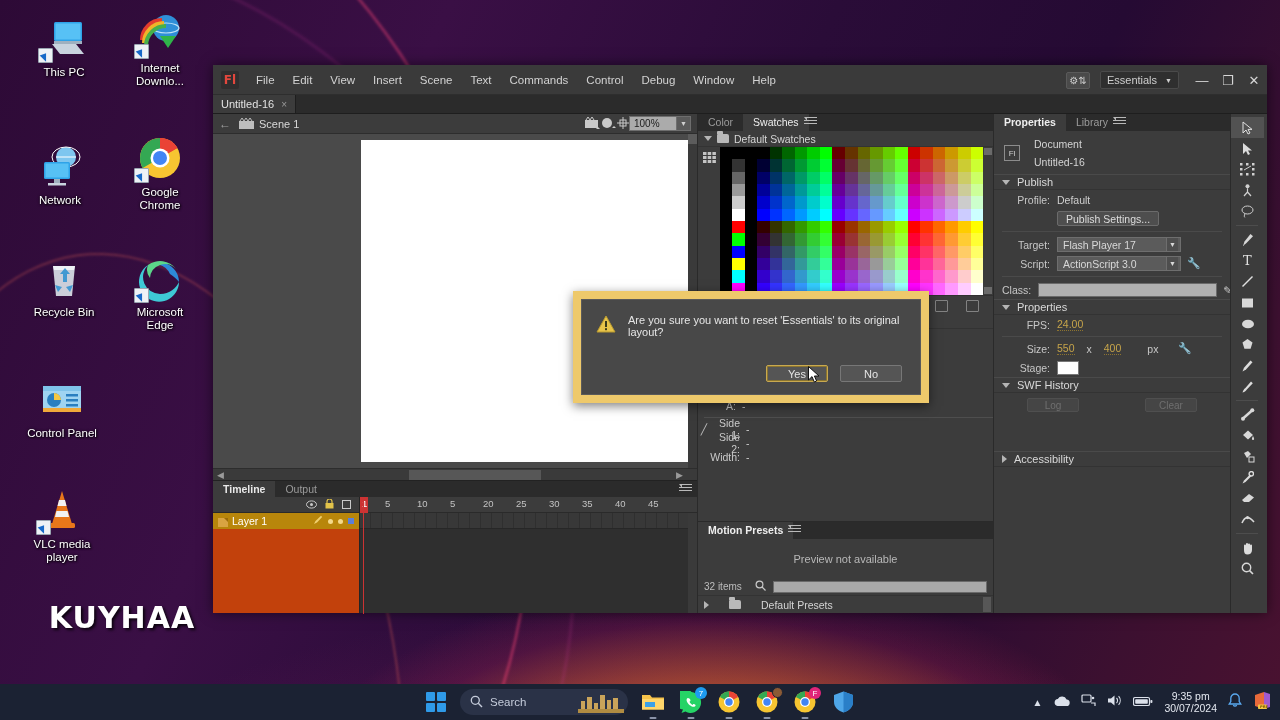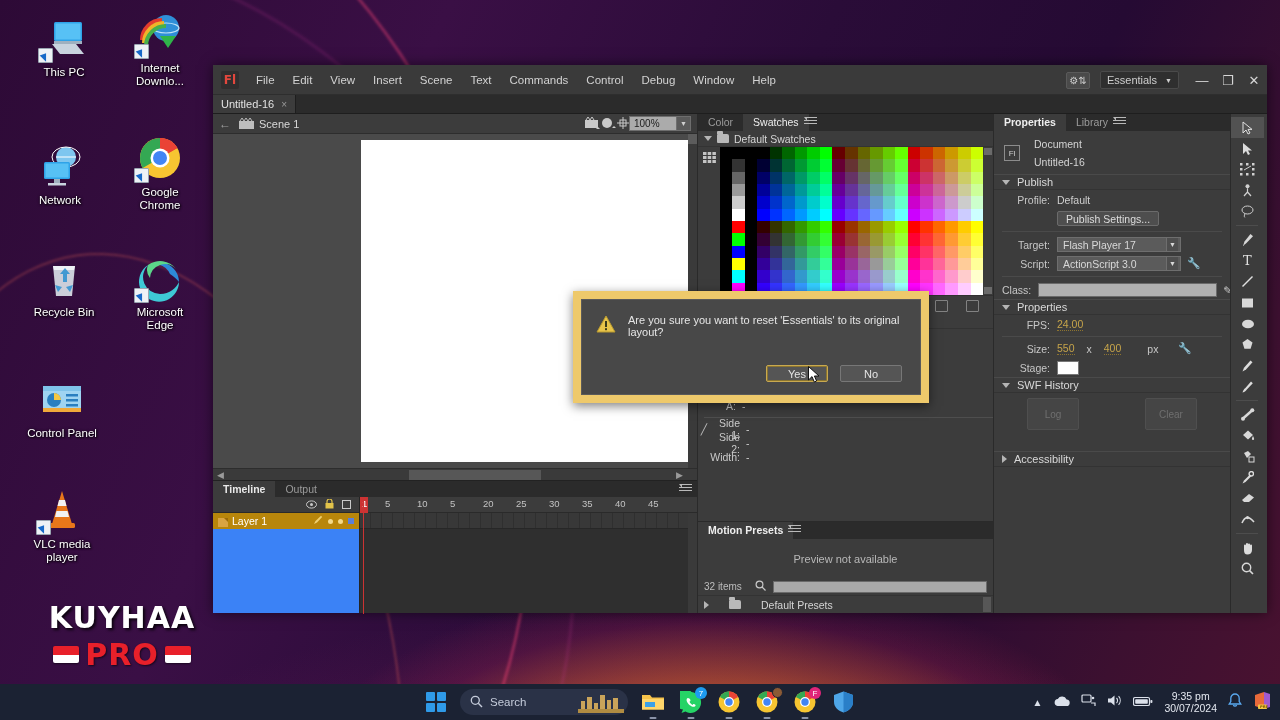--- a/index.html
+++ b/index.html
@@ -111,21 +111,21 @@
   #hscrollbar .thumb{ position:absolute; left:196px; top:1px; width:132px; height:10px; background:#575757;}
   .sarrow{ position:absolute; top:1px; color:#9a9a9a; font-size:9px; line-height:10px;}
 
   
   #timeline{ height:133px; background:#323232; border-top:1px solid #222; display:flex; flex-direction:column;}
   #tl-tabs{ height:16px; background:#2b2b2b; display:flex; align-items:center; position:relative; }
   #tl-tabs .tab{ padding:0 10px; font-size:10.5px; line-height:16px; color:#9b9b9b; }
   #tl-tabs .tab.active{ background:#3c3c3c; color:#e8e8e8; font-weight:bold; }
   #tl-menu{ position:absolute; right:5px; top:3px; }
   #tl-body{ flex:1; display:flex; }
-  #tl-layers{ width:147px; background:#3b82f6; border-right:1px solid #242424; }
+  #tl-layers{ width:147px; background:#c2410c; border-right:1px solid #242424; }
   #tl-layerhdr{ height:16px; display:flex; align-items:center; justify-content:flex-end; gap:8px;
     padding-right:8px; background:#3c3c3c; border-bottom:1px solid #2a2a2a;}
   #layerrow{ height:16px; background:#b8860b; display:flex; align-items:center; gap:5px; padding:0 5px;
     color:#fff; font-size:10.5px;}
   #layerrow .micon{ width:9px; height:9px; }
   #tl-frames{ flex:1; background:#2f2f2f; position:relative; }
   #tl-ruler{ height:16px; background:#3c3c3c; position:relative; border-bottom:1px solid #2a2a2a;}
   .tickno{ position:absolute; top:1px; font-size:9.5px; color:#c3c3c3; }
   #playhead{ position:absolute; left:0; top:0; width:8px; height:16px; background:#c33; }
   #playhead-line{ position:absolute; left:3px; top:0; width:1px; height:117px; background:#c33;}
@@ -193,21 +193,21 @@
     justify-content:space-between; padding:0 2px 0 5px; color:#d8d8d8; font-size:10.5px;}
   .inputdd .arw{ width:12px; height:13px; background:#4e4e4e; border-left:1px solid #6e6e6e;
     display:flex; align-items:center; justify-content:center; font-size:7px;}
   .btn3d{ height:15px; background:#4e4e4e; border:1px solid #6b6b6b; border-radius:2px;
     display:inline-flex; align-items:center; justify-content:center; padding:0 8px; font-size:10.5px; color:#ddd;}
   .numval{ color:#c6a44a; font-size:10.5px; border-bottom:1px dotted #8d7430; }
   .wrench{ color:#cfcfcf; font-size:11px; }
   #classfield{ flex:1; height:14px; background:#b0b0b0; border:1px solid #6a6a6a; }
   #swf-body{ height:58px; background:#3c3c3c; display:flex; align-items:flex-start; justify-content:space-around;
     padding-top:5px;}
-  .ghostbtn{ width:52px; height:32px; background:#454545; border:1px solid #4f4f4f; border-radius:2px;
+  .ghostbtn{ width:52px; height:14px; background:#454545; border:1px solid #4f4f4f; border-radius:2px;
     color:#6f6f6f; font-size:10px; display:flex; align-items:center; justify-content:center;}
   #stage-color{ width:22px; height:14px; background:#fff; border:1px solid #777; }
 
   
   #toolbar{ width:33px; background:#3c3c3c; border-left:1px solid #2a2a2a; padding-top:3px; }
   .tool{ width:33px; height:21px; display:flex; align-items:center; justify-content:center; color:#c8c8c8;}
   .tool.active{ background:#525252; }
   .tool svg{ display:block; }
   .toolsep{ height:1px; background:#4d4d4d; margin:3px 5px; }
 
@@ -363,31 +363,20 @@
         <rect x="11" y="37" width="26" height="5" rx="1.5" fill="#e8771a"></rect>
       </svg>
       <div class="shortcut"></div>
     </div>
     <div class="lbl" style="white-space:pre-line">VLC media
 player</div>
   </div>
 
   <div id="watermark">
     <div id="wm-top">KUYHAA</div>
-    <div id="wm-bottom">
-      <div class="flagico">
-          <div class="r"></div>
-          <div class="w"></div>
-        </div>
-      <div class="pro">PRO</div>
-      <div class="flagico">
-          <div class="r"></div>
-          <div class="w"></div>
-        </div>
-    </div>
   </div>
 </div>
 
 <div id="flash">
 
   <div id="titlebar">
     <div id="fl-logo">Fl</div>
     <div id="menubar">
       <div class="mi">File</div>
       <div class="mi">Edit</div>

